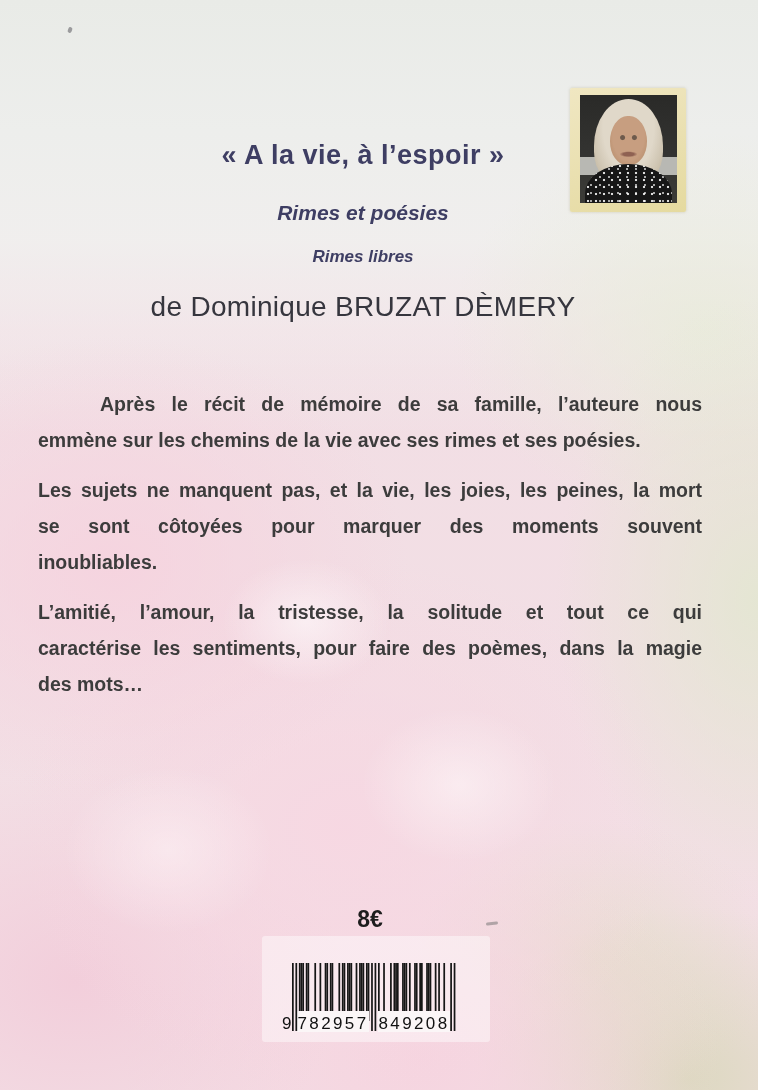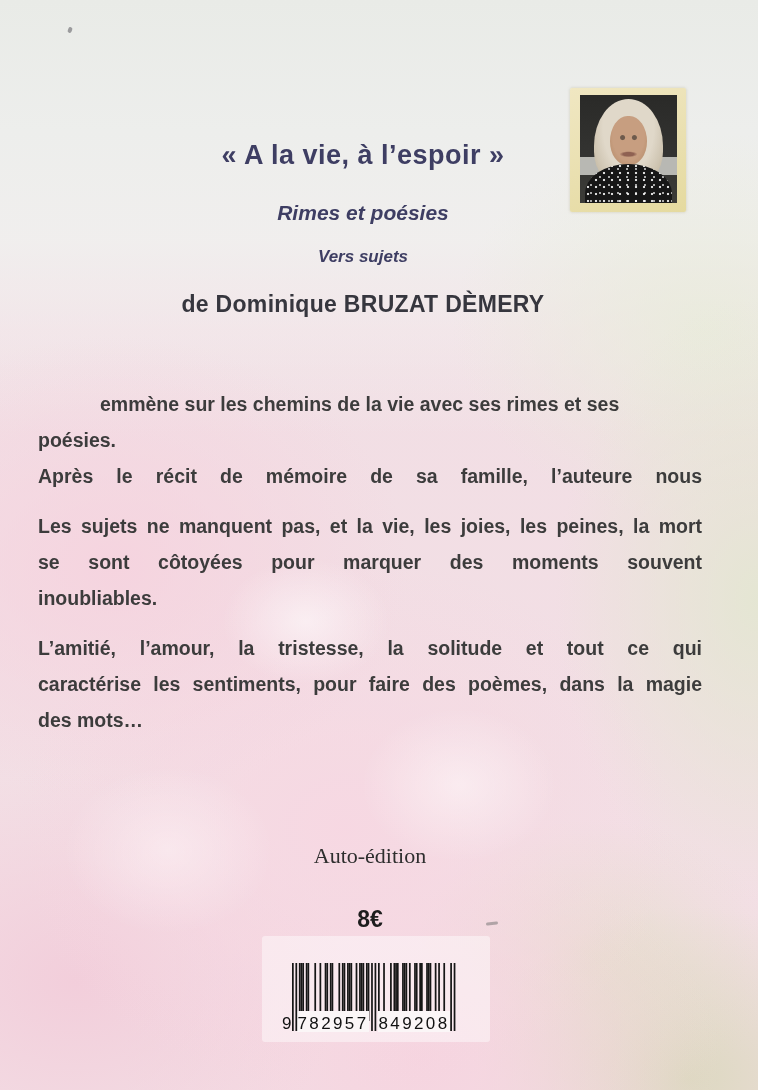--- a/index.html
+++ b/index.html
@@ -24,21 +24,21 @@
       linear-gradient(180deg, #e9ebe7 0%, #edeeec 12%, rgba(240,241,239,0.85) 22%, rgba(243,241,240,0.45) 30%, rgba(245,240,241,0) 40%),
       linear-gradient(180deg, #f1dee4 0%, #f3dfe5 100%);
     padding-left: 7px;
   }
 
   
   .header{position:absolute;left:38px;top:0;width:650px;text-align:center;color:#3e3e63;}
   .title{position:absolute;left:0;top:140px;width:100%;font-size:27px;font-weight:bold;letter-spacing:0.5px;}
   .subtitle{position:absolute;left:0;top:201px;width:100%;font-size:21px;font-weight:bold;font-style:italic;}
   .subtitle2{position:absolute;left:0;top:247px;width:100%;font-size:17px;font-weight:bold;font-style:italic;}
-  .author{position:absolute;left:0;top:291px;width:100%;font-size:23px;font-weight:bold;color:#36363e;letter-spacing:0.3px;}
+  .author{position:absolute;left:0;top:291px;width:100%;font-size:28px;font-weight:normal;color:#36363e;letter-spacing:0.3px;}
 
   
   .photo-frame{
     position:absolute;left:570px;top:88px;width:116px;height:124px;
     background:linear-gradient(160deg,#f0e7c2 0%,#e9dfae 60%,#e5da9f 100%);
     border-radius:2px;
     box-shadow:0 0 3px rgba(150,140,90,0.35);
   }
   .photo{
     position:absolute;left:10px;top:7px;width:97px;height:108px;
@@ -108,42 +108,41 @@
       <div class="wall"></div>
       <div class="hair"></div>
       <div class="face"></div>
       <div class="scarf"></div>
     </div>
   </div>
 
   <div class="header">
     <div class="title">« A la vie, à l’espoir »</div>
     <div class="subtitle">Rimes et poésies</div>
-    <div class="subtitle2">Vers sujets</div>
+    <div class="subtitle2">Rimes libres</div>
     <div class="author">de Dominique BRUZAT DÈMERY</div>
   </div>
 
   <div class="blurb" id="blurb">
       <div class="para indent">
+        <div class="line fill">Après le récit de mémoire de sa famille, l’auteure nous</div>
         <div class="line">emmène sur les chemins de la vie avec ses rimes et ses poésies.</div>
-        <div class="line fill">Après le récit de mémoire de sa famille, l’auteure nous</div>
       </div>
       <div class="para">
         <div class="line fill">Les sujets ne manquent pas, et la vie, les joies, les peines, la mort</div>
         <div class="line fill">se sont côtoyées pour marquer des moments souvent</div>
         <div class="line">inoubliables.</div>
       </div>
       <div class="para">
         <div class="line fill">L’amitié, l’amour, la tristesse, la solitude et tout ce qui</div>
         <div class="line fill">caractérise les sentiments, pour faire des poèmes, dans la magie</div>
         <div class="line">des mots…</div>
       </div>
     </div>
 
-  <div class="edition">Auto-édition</div>
   <div class="price">8€</div>
   <div class="barcode-backdrop"></div>
   <svg class="barcode" id="barcode-svg" viewBox="0 0 182 72">
       <rect x="18.88" y="0" width="1.72" height="58" fill="#161616"></rect>
       <rect x="20.60" y="0" width="1.72" height="58" fill="#161616"></rect>
       <rect x="22.32" y="0" width="1.72" height="58" fill="#161616"></rect>
       <rect x="25.76" y="0" width="1.72" height="58" fill="#161616"></rect>
       <rect x="27.48" y="0" width="1.72" height="58" fill="#161616"></rect>
       <rect x="34.36" y="0" width="1.72" height="58" fill="#161616"></rect>
       <rect x="39.52" y="0" width="1.72" height="58" fill="#161616"></rect>

